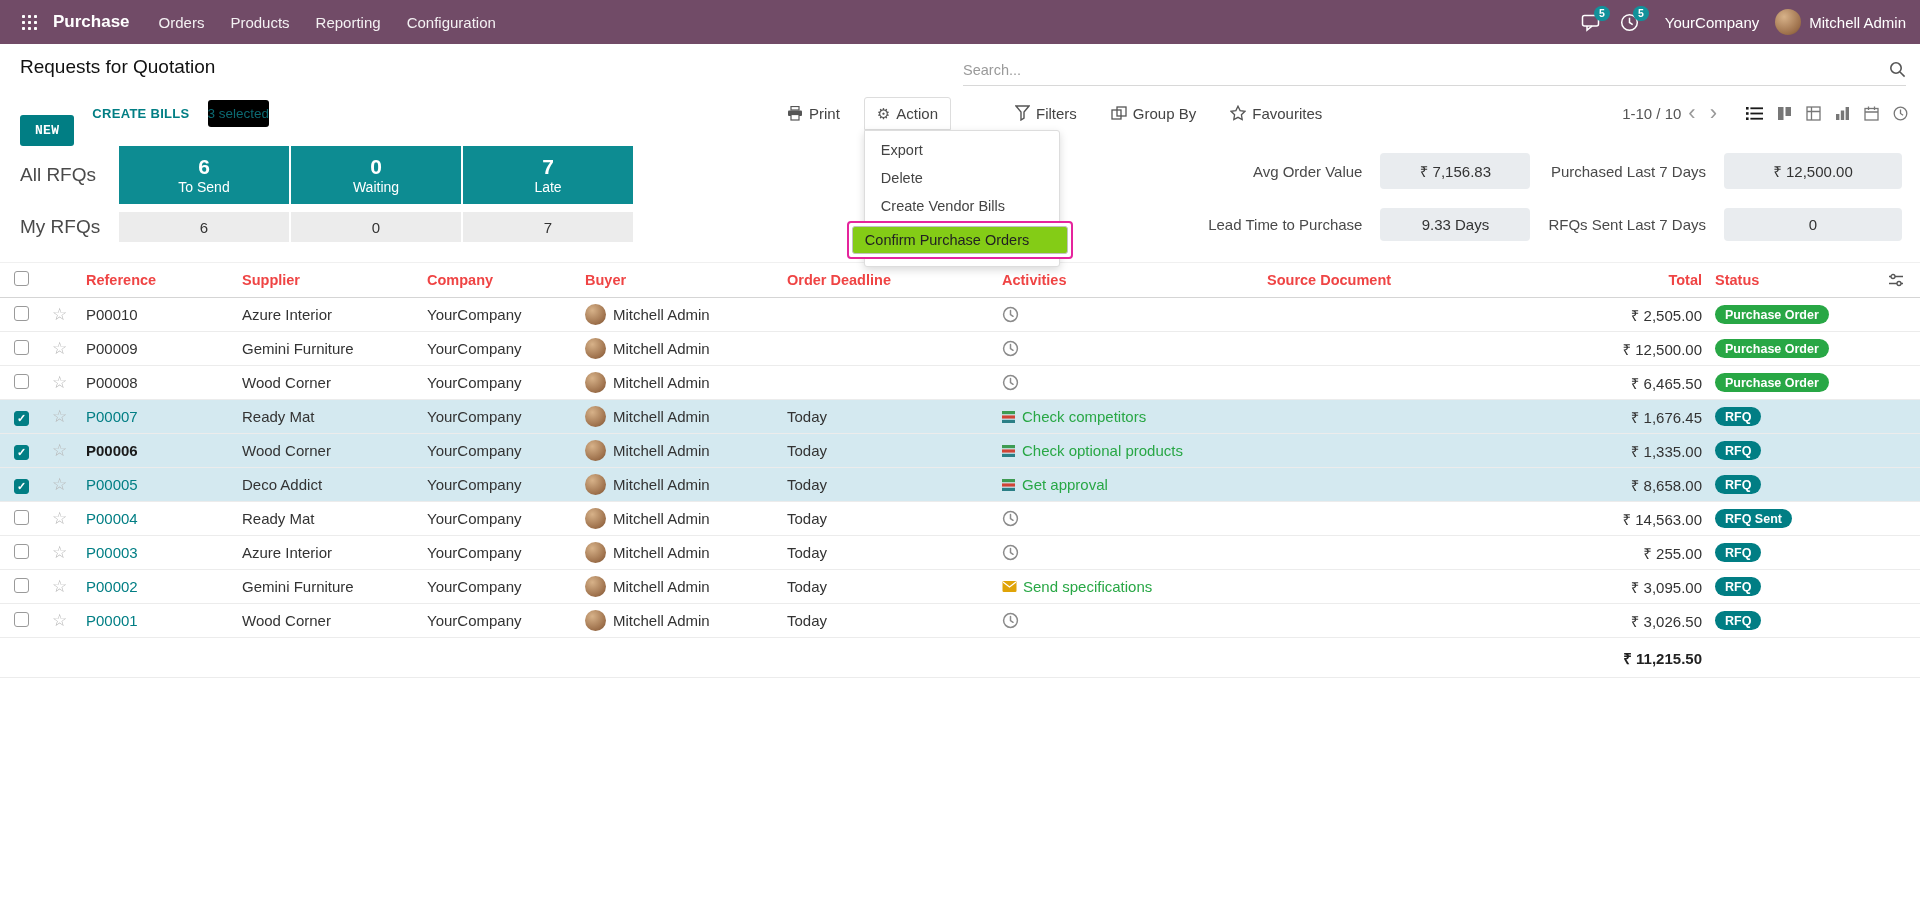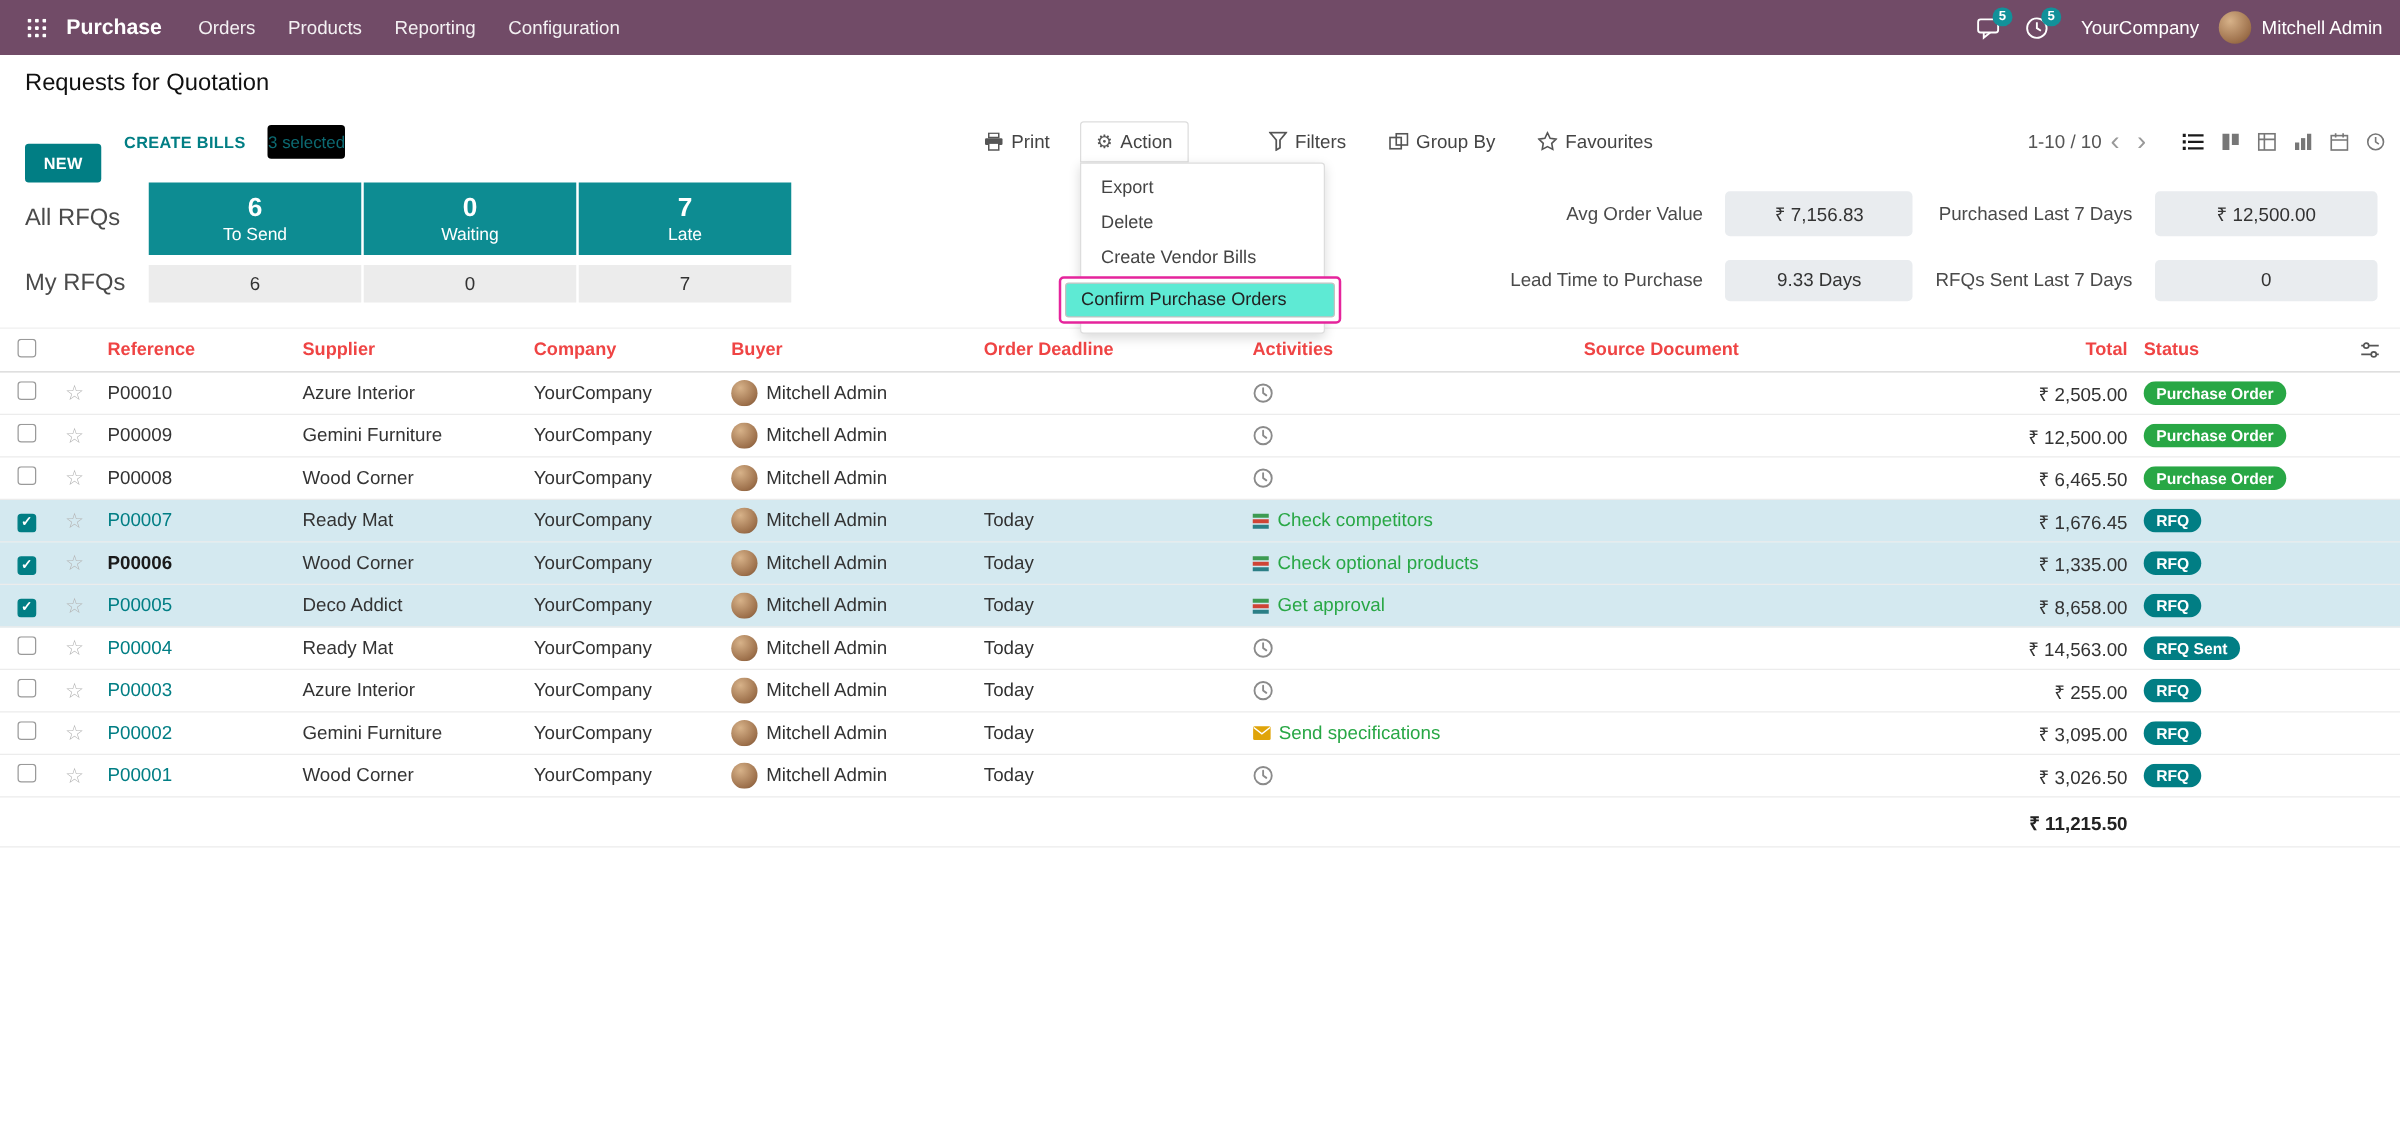--- a/index.html
+++ b/index.html
@@ -31,21 +31,21 @@
     border-bottom:1px solid #d8d8d8; display:flex; align-items:center; }
   .search-input { flex:1; border:none; outline:none; font-size:14.5px; color:#333;
     font-family:"Liberation Sans", sans-serif; background:transparent; }
   .search-input::placeholder { color:#9a9a9a; }
 
   .cp-bottom { position:relative; height:46px; }
   .cp-left { position:absolute; left:20px; top:50%; transform:translateY(-50%);
     display:flex; align-items:center; gap:14px; }
   .btn-new { background:#017e84; color:#fff; border:none; font-weight:700; font-size:13px;
     padding:8px 15px; border-radius:3px; cursor:pointer; letter-spacing:.3px;
-    font-family:Liberation Sans, sans-serif;margin-top:35px; }
+    font-family:Liberation Mono, monospace;margin-top:35px; }
   .btn-create-bills { background:none; border:none; color:#017e84; font-weight:700;
     font-size:13px; padding:8px 4px; cursor:pointer; letter-spacing:.3px;
     font-family:"Liberation Sans", sans-serif; }
   .selected-pill { background:#000000; color:#0c6a72; font-size:13.5px;
     padding:6px 0; border-radius:3px; }
 
   .cp-center { position:absolute; left:775px; top:0; height:100%;
     display:flex; align-items:center; }
   .ctrl-btn { display:flex; align-items:center; gap:6px; font-size:15px; color:#444;
     padding:7px 12px; cursor:pointer; position:relative; }
@@ -54,21 +54,21 @@
   .btn-action { background:#fff; border:1px solid #ddd; border-radius:3px 3px 0 0; z-index:60; }
   .group-search-btns { display:flex; align-items:center; margin-left:52px; gap:10px; }
 
   
   .dropdown { position:absolute; top:calc(100% + 1px); left:-1px; width:196px;
     background:#fff; border:1px solid #ddd; box-shadow:0 3px 9px rgba(0,0,0,.15);
     border-radius:0 3px 3px 3px; padding:5px 0 7px; z-index:50; }
   .menu-item { padding:6px 16px; font-size:14.5px; color:#444; white-space:nowrap; cursor:pointer; }
   .annotation-box { margin:1px -14px 0 -18px; border:2.5px solid #e5249c; border-radius:4px;
     background:#fff; padding:3px; }
-  .menu-item.highlighted { background:#5eead4; border:1px solid #c2c2c2; border-radius:3px;
+  .menu-item.highlighted { background:#84cc16; border:1px solid #c2c2c2; border-radius:3px;
     padding:5px 12px; color:#222; }
 
   .cp-right { position:absolute; right:12px; top:50%; transform:translateY(-50%);
     display:flex; align-items:center; }
   .pager-text { color:#555; font-size:15px; }
   .pager-arrow { font-size:22px; color:#999; padding:0 7px; cursor:pointer; line-height:1; }
   .view-switcher { display:flex; align-items:center; gap:14px; margin-left:22px; }
   .view-icon { display:flex; cursor:pointer; }
 
   
@@ -173,20 +173,29 @@
       <span class="nav-badge" data-name="activities-badge">5</span>
     </span>
     <span class="nav-company" data-name="company-switcher">YourCompany</span>
     <span class="nav-avatar" data-name="user-avatar"></span>
     <span class="nav-user" data-name="user-menu">Mitchell Admin</span>
   </div>
 </div>
 
 <div class="cp-top" data-name="control-panel-top">
   <div class="page-title" data-name="page-title">Requests for Quotation</div>
+  <div class="searchbar" data-name="search-bar">
+    <input class="search-input" data-name="search-input" placeholder="Search..." style="">
+    <span class="view-icon" data-name="search-icon">
+      <svg width="17" height="17" viewBox="0 0 17 17" fill="none" stroke="#555" stroke-width="1.6">
+        <circle cx="7" cy="7" r="5.2"></circle>
+          <path d="M11 11l4.6 4.6"></path>
+      </svg>
+    </span>
+  </div>
 </div>
 
 <div class="cp-bottom" data-name="control-panel-buttons">
   <div class="cp-left">
     <button class="btn-new" data-name="new-button">NEW</button>
     <button class="btn-create-bills" data-name="create-bills-button">CREATE BILLS</button>
     <span class="selected-pill" data-name="selected-count-badge">3 selected</span>
   </div>
 
   <div class="cp-center">

